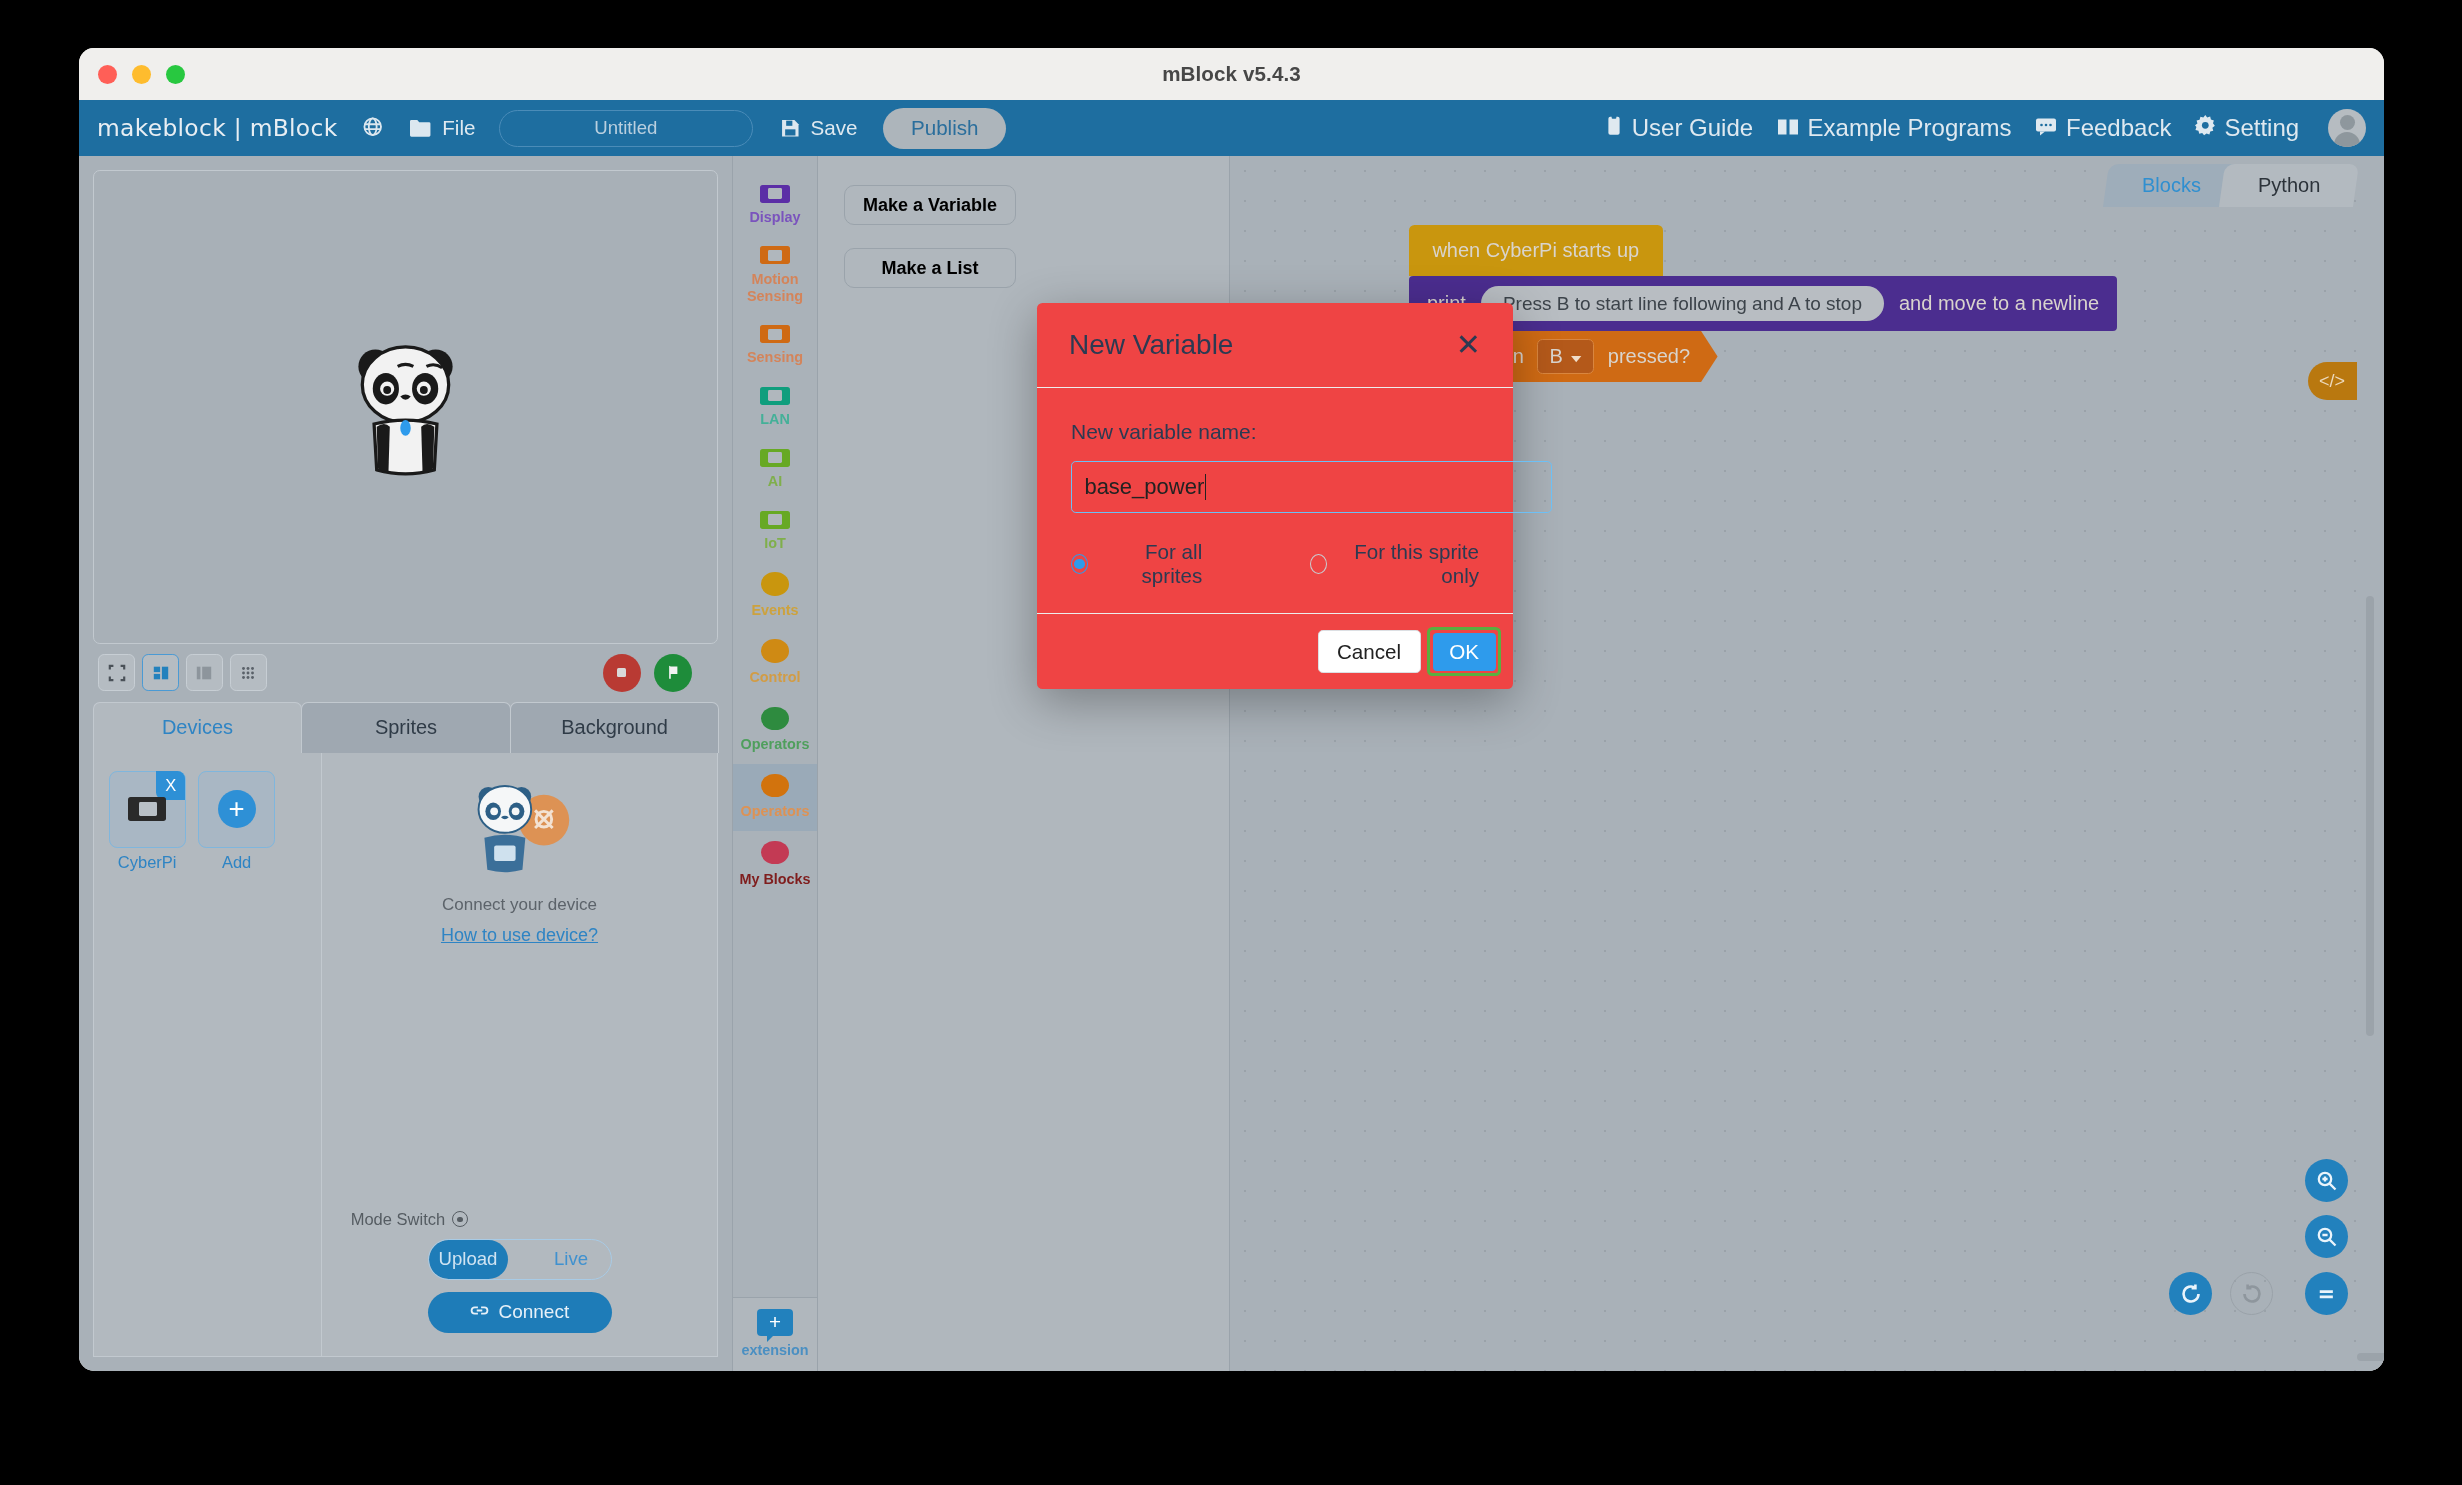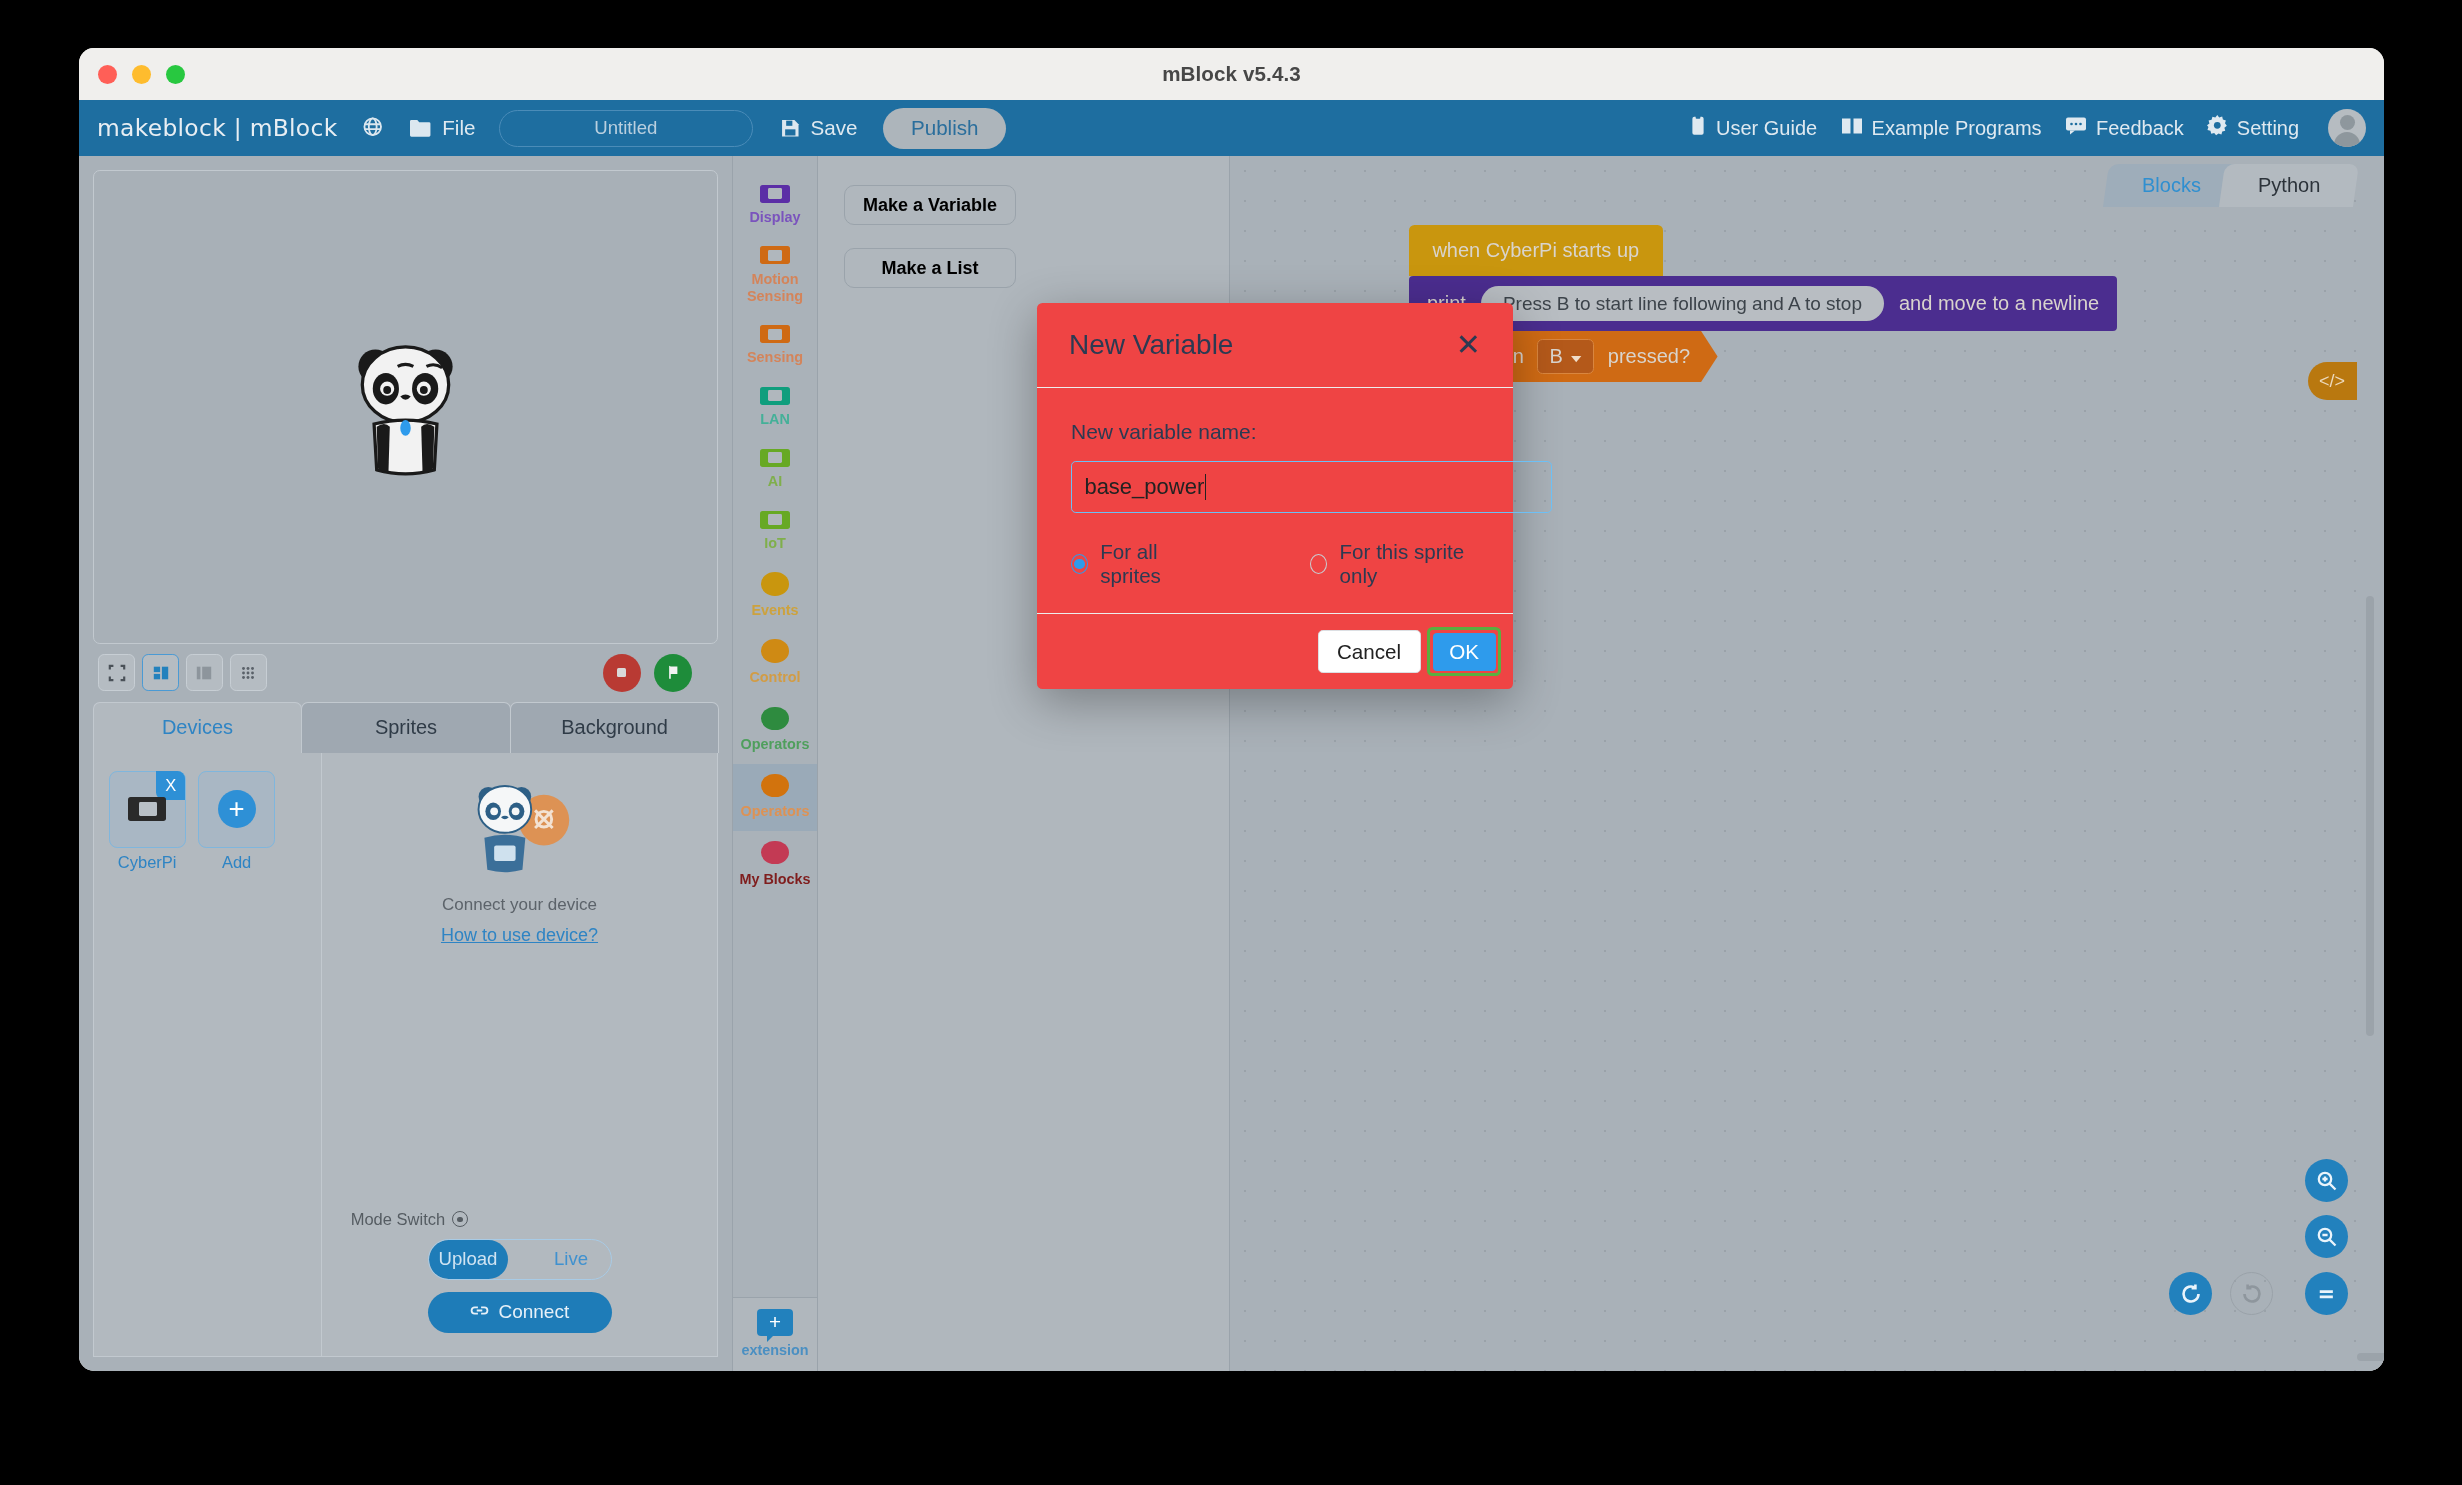--- a/index.html
+++ b/index.html
@@ -72,21 +72,21 @@
     background: #adb5bb; color: #2a6e9c; font-size: 20.6px;
     display: flex; align-items: center; justify-content: center;
     border: none; cursor: pointer;
     font-family: "Liberation Sans", sans-serif;
   }
   #toolbar-right {
     margin-left: auto; display: flex; align-items: center; gap: 23.4px;
   }
   .tb-right-item {
     display: flex; align-items: center; gap: 9px;
-    color: #dfe9f0; font-size: 20px; cursor: pointer; white-space: nowrap;
+    color: #dfe9f0; font-size: 24px; cursor: pointer; white-space: nowrap;
   }
   #avatar {
     width: 38px; height: 38px; border-radius: 50%;
     background: #b6bcc1; margin-left: 5.5px;
     display: flex; align-items: flex-end; justify-content: center;
     overflow: hidden; position: relative;
   }
   #avatar::before {
     content: ""; position: absolute; top: 6.2px;
     width: 15px; height: 15px; border-radius: 50%; background: #8e979d;
@@ -376,21 +376,21 @@
     border: 1.4px solid #6cc0f5; border-radius: 4.8px;
     font-size: 22px; color: #222; padding: 0 12.4px;
     font-family: "Liberation Sans", sans-serif;
     outline: none; display: flex; align-items: center;
   }
   #caret {
     display: inline-block; width: 1.4px; height: 26px;
     background: #222; margin-left: 0.7px;
   }
   #radio-row { margin-top: 27.5px; display: flex; }
-  .radio-item { display: flex; align-items: center; gap: 12.4px; cursor: pointer; }
+  .radio-item { display: flex; align-items: center; gap: 12.4px; cursor: pointer; text-align: right; }
   .radio-item:nth-child(2) { margin-left: 108px; }
   .radio-mark {
     width: 20px; height: 20px; border-radius: 50%;
     border: 1.7px solid #c9cdd2; display: flex; align-items: center; justify-content: center;
   }
   .radio-mark.checked { border-color: #2e9bec; }
   .radio-mark.checked::after {
     content: ""; width: 10.3px; height: 10.3px; border-radius: 50%; background: #2e9bec;
   }
   .radio-label { font-size: 20.6px; color: #2c3a52; }

